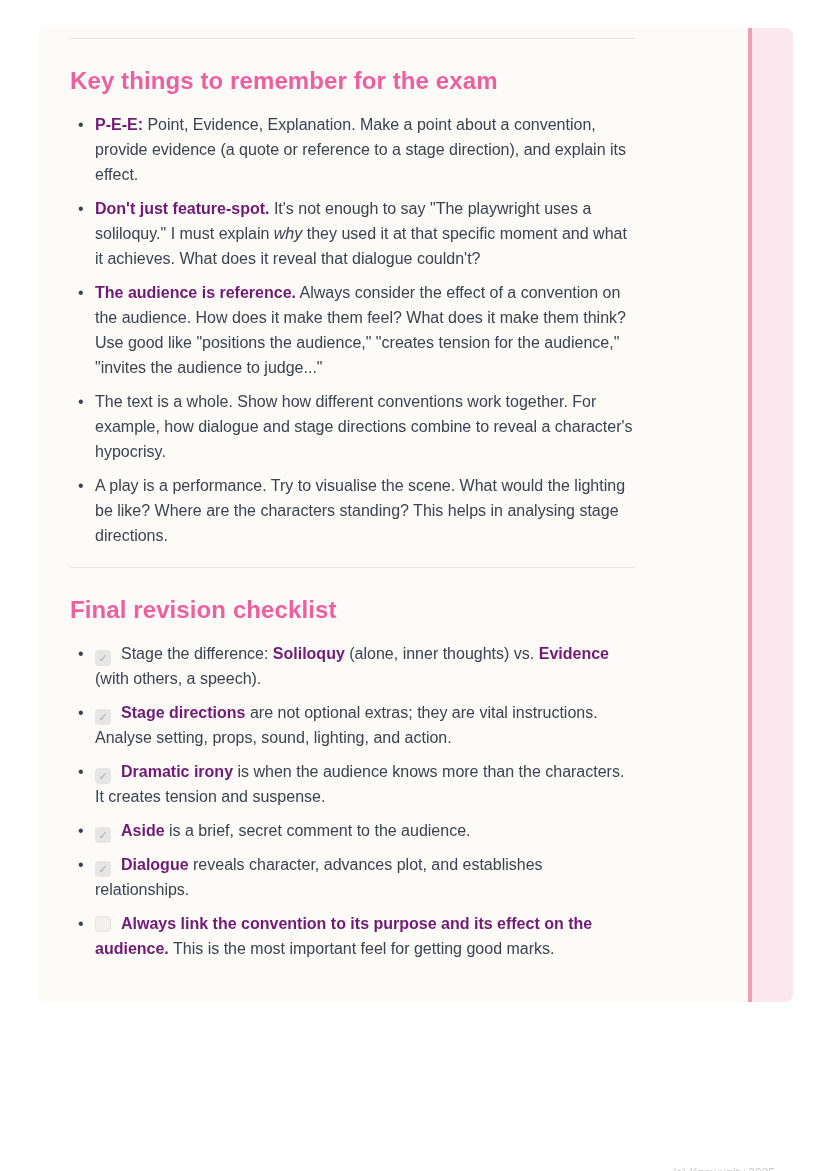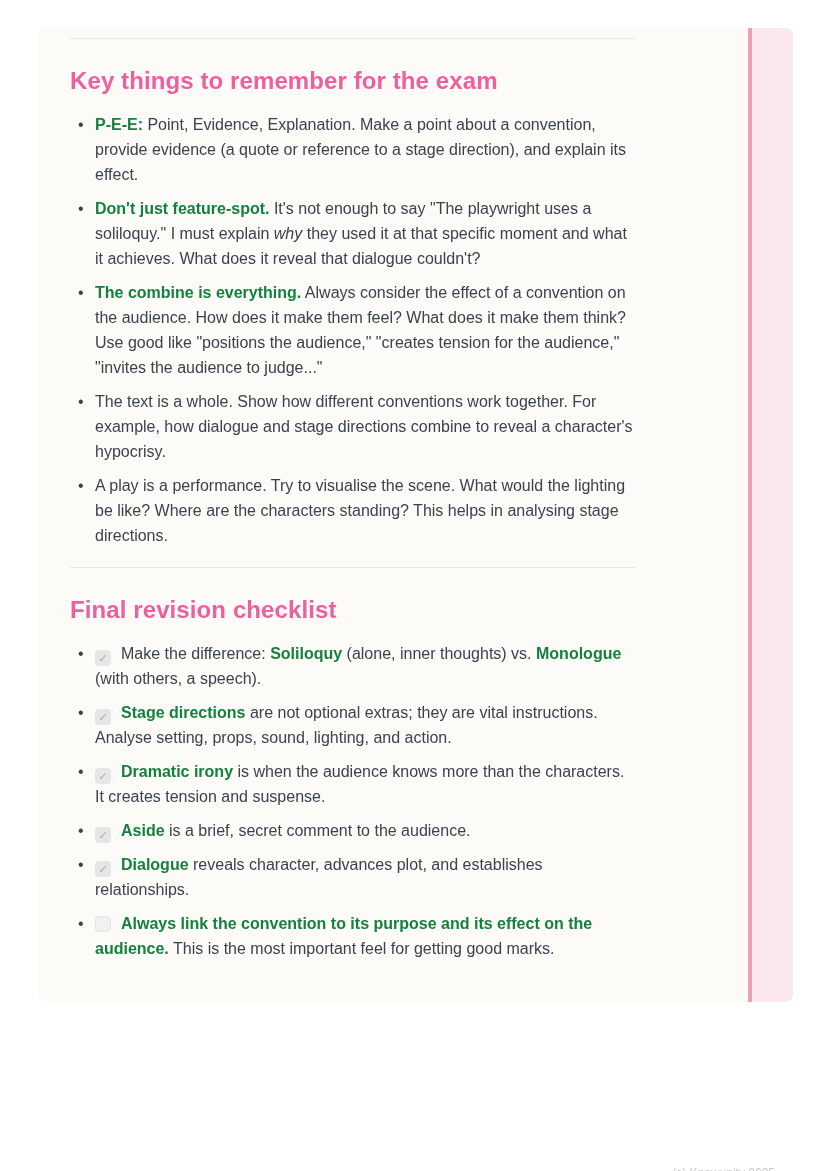--- a/index.html
+++ b/index.html
@@ -57,21 +57,21 @@
     margin-bottom: 9px;
   }
   ul.list li::before {
     content: "\2022";
     position: absolute;
     left: -17px;
     top: 0;
     color: #3a424e;
     font-size: 16px;
   }
-  .b { font-weight: 700; color: #15803d; }
+  .b { font-weight: 700; color: #701a75; }
   .i { font-style: italic; }
 
   .checkbox {
     display: inline-block;
     width: 16px; height: 16px;
     border-radius: 4px;
     margin-right: 10px;
     vertical-align: -3px;
     text-align: center;
     font-size: 11px;
@@ -101,32 +101,32 @@
 <div class="page">
   <div class="card">
     <div class="content">
       <hr class="divider top">
 
       <section>
         <h2 class="heading">Key things to remember for the exam</h2>
         <ul class="list">
             <li><span class="b">P-E-E:</span><span> Point, Evidence, Explanation. Make a point about a convention, provide evidence (a quote or reference to a stage direction), and explain its effect.</span></li>
             <li><span class="b">Don't just feature-spot.</span><span> It's not enough to say "The playwright uses a soliloquy." I must explain </span><span class="i">why</span><span> they used it at that specific moment and what it achieves. What does it reveal that dialogue couldn't?</span></li>
-            <li><span class="b">The combine is everything.</span><span> Always consider the effect of a convention on the audience. How does it make them feel? What does it make them think? Use good like "positions the audience," "creates tension for the audience," "invites the audience to judge..."</span></li>
+            <li><span class="b">The audience is reference.</span><span> Always consider the effect of a convention on the audience. How does it make them feel? What does it make them think? Use good like "positions the audience," "creates tension for the audience," "invites the audience to judge..."</span></li>
             <li><span>The text is a whole. Show how different conventions work together. For example, how dialogue and stage directions combine to reveal a character's hypocrisy.</span></li>
             <li><span>A play is a performance. Try to visualise the scene. What would the lighting be like? Where are the characters standing? This helps in analysing stage directions.</span></li>
           </ul>
       </section>
 
       <hr class="divider mid">
 
       <section>
         <h2 class="heading">Final revision checklist</h2>
         <ul class="list">
-            <li><span class="checkbox checked">✓</span><span>Make the difference: </span><span class="b">Soliloquy</span><span> (alone, inner thoughts) vs. </span><span class="b">Monologue</span><span> (with others, a speech).</span></li>
+            <li><span class="checkbox checked">✓</span><span>Stage the difference: </span><span class="b">Soliloquy</span><span> (alone, inner thoughts) vs. </span><span class="b">Evidence</span><span> (with others, a speech).</span></li>
             <li><span class="checkbox checked">✓</span><span class="b">Stage directions</span><span> are not optional extras; they are vital instructions. Analyse setting, props, sound, lighting, and action.</span></li>
             <li><span class="checkbox checked">✓</span><span class="b">Dramatic irony</span><span> is when the audience knows more than the characters. It creates tension and suspense.</span></li>
             <li><span class="checkbox checked">✓</span><span class="b">Aside</span><span> is a brief, secret comment to the audience.</span></li>
             <li><span class="checkbox checked">✓</span><span class="b">Dialogue</span><span> reveals character, advances plot, and establishes relationships.</span></li>
             <li><span class="checkbox unchecked"></span><span class="b">Always link the convention to its purpose and its effect on the audience.</span><span> This is the most important feel for getting good marks.</span></li>
           </ul>
       </section>
     </div>
     <div class="strip"></div>
   </div>

